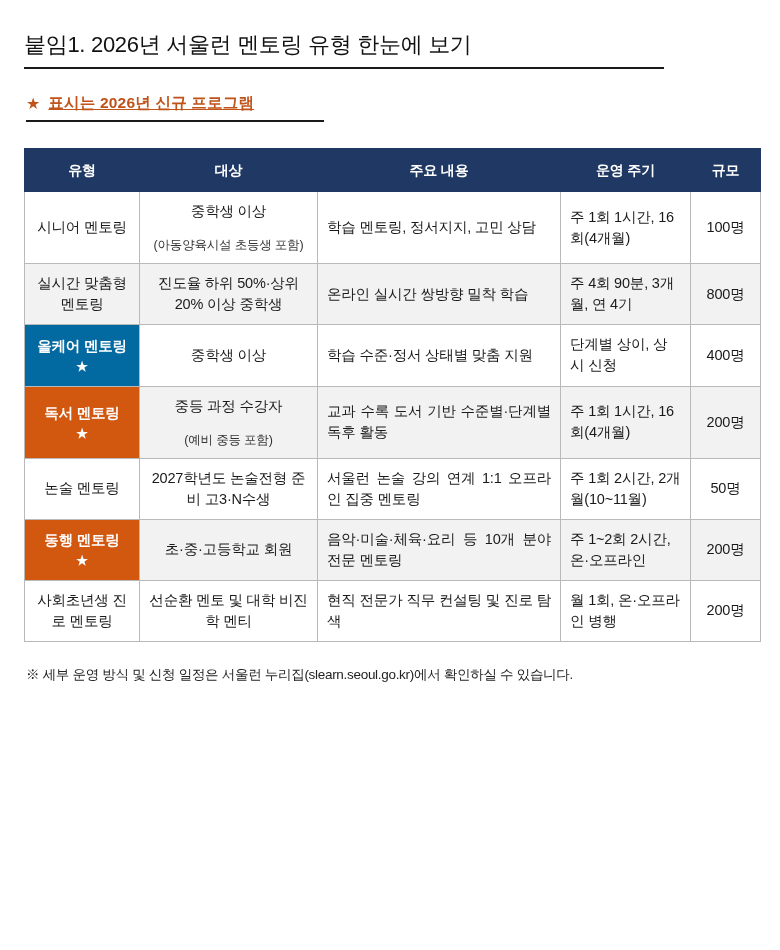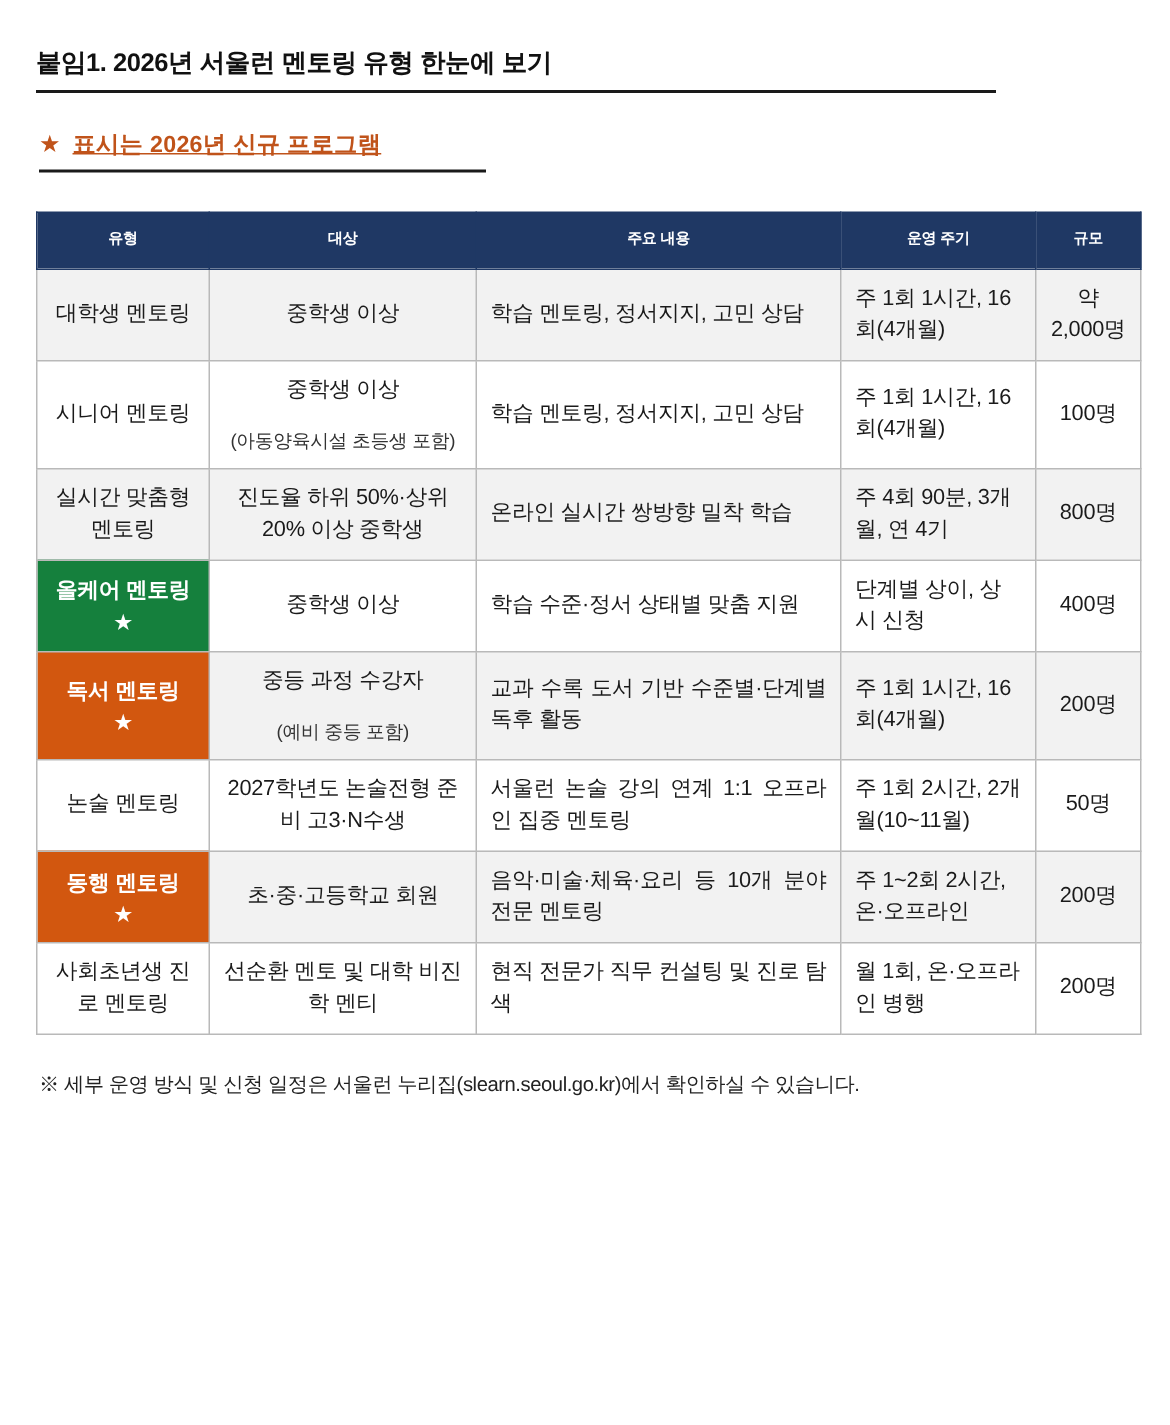--- a/index.html
+++ b/index.html
@@ -13,22 +13,22 @@
     height: 950px;
     font-family: "Liberation Sans", sans-serif;
     color: #1a1a1a;
     position: relative;
     overflow: hidden;
   }
   .page {
     padding: 24px 22px 0 22px;
   }
   .doc-title {
-    font-size: 17px;
-    font-weight: bold;
+    font-size: 22px;
+    font-weight: normal;
     letter-spacing: -0.3px;
     color: #111111;
     margin: 6px 0 0 2px;
   }
   .title-underline {
     margin: 7px 0 0 2px;
     height: 2px;
     width: 640px;
     background: #1a1a1a;
   }
@@ -70,36 +70,36 @@
     padding: 9px 9px;
     font-size: 14.5px;
     line-height: 1.45;
     letter-spacing: -0.2px;
   }
   table.matrix thead th {
     background: #1f3864;
     color: #ffffff;
     font-weight: bold;
     text-align: center;
-    font-size: 10px;
+    font-size: 14px;
     padding: 11px 6px;
     border-color: #1f3864;
   }
   col.c-type  { width: 115px; }
   col.c-target{ width: 178px; }
   col.c-content{ width: 243px; }
   col.c-cycle { width: 130px; }
   col.c-scale { width: 70px; }
 
   td.type-cell {
     text-align: center;
     font-weight: normal;
   }
   td.type-cell.highlight {
-    background: #15803d;
+    background: #0369a1;
     color: #ffffff;
     font-weight: bold;
   }
   td.type-cell .star {
     display: block;
     margin-top: 2px;
     font-size: 13px;
     line-height: 1.2;
   }
   td.target-cell {
@@ -161,27 +161,20 @@
     <thead>
       <tr>
         <th>유형</th>
         <th>대상</th>
         <th>주요 내용</th>
         <th>운영 주기</th>
         <th>규모</th>
       </tr>
     </thead>
     <tbody>
-      <tr class="shaded">
-        <td class="type-cell"><span>대학생 멘토링</span></td>
-        <td class="target-cell"><span>중학생 이상</span></td>
-        <td class="content-cell">학습 멘토링, 정서지지, 고민 상담</td>
-        <td class="cycle-cell">주 1회 1시간, 16회(4개월)</td>
-        <td class="scale-cell">약 2,000명</td>
-      </tr>
       <tr>
         <td class="type-cell"><span>시니어 멘토링</span></td>
         <td class="target-cell">
           <span>중학생 이상</span>
           <span class="sub">(아동양육시설 초등생 포함)</span>
         </td>
         <td class="content-cell">학습 멘토링, 정서지지, 고민 상담</td>
         <td class="cycle-cell">주 1회 1시간, 16회(4개월)</td>
         <td class="scale-cell">100명</td>
       </tr>

